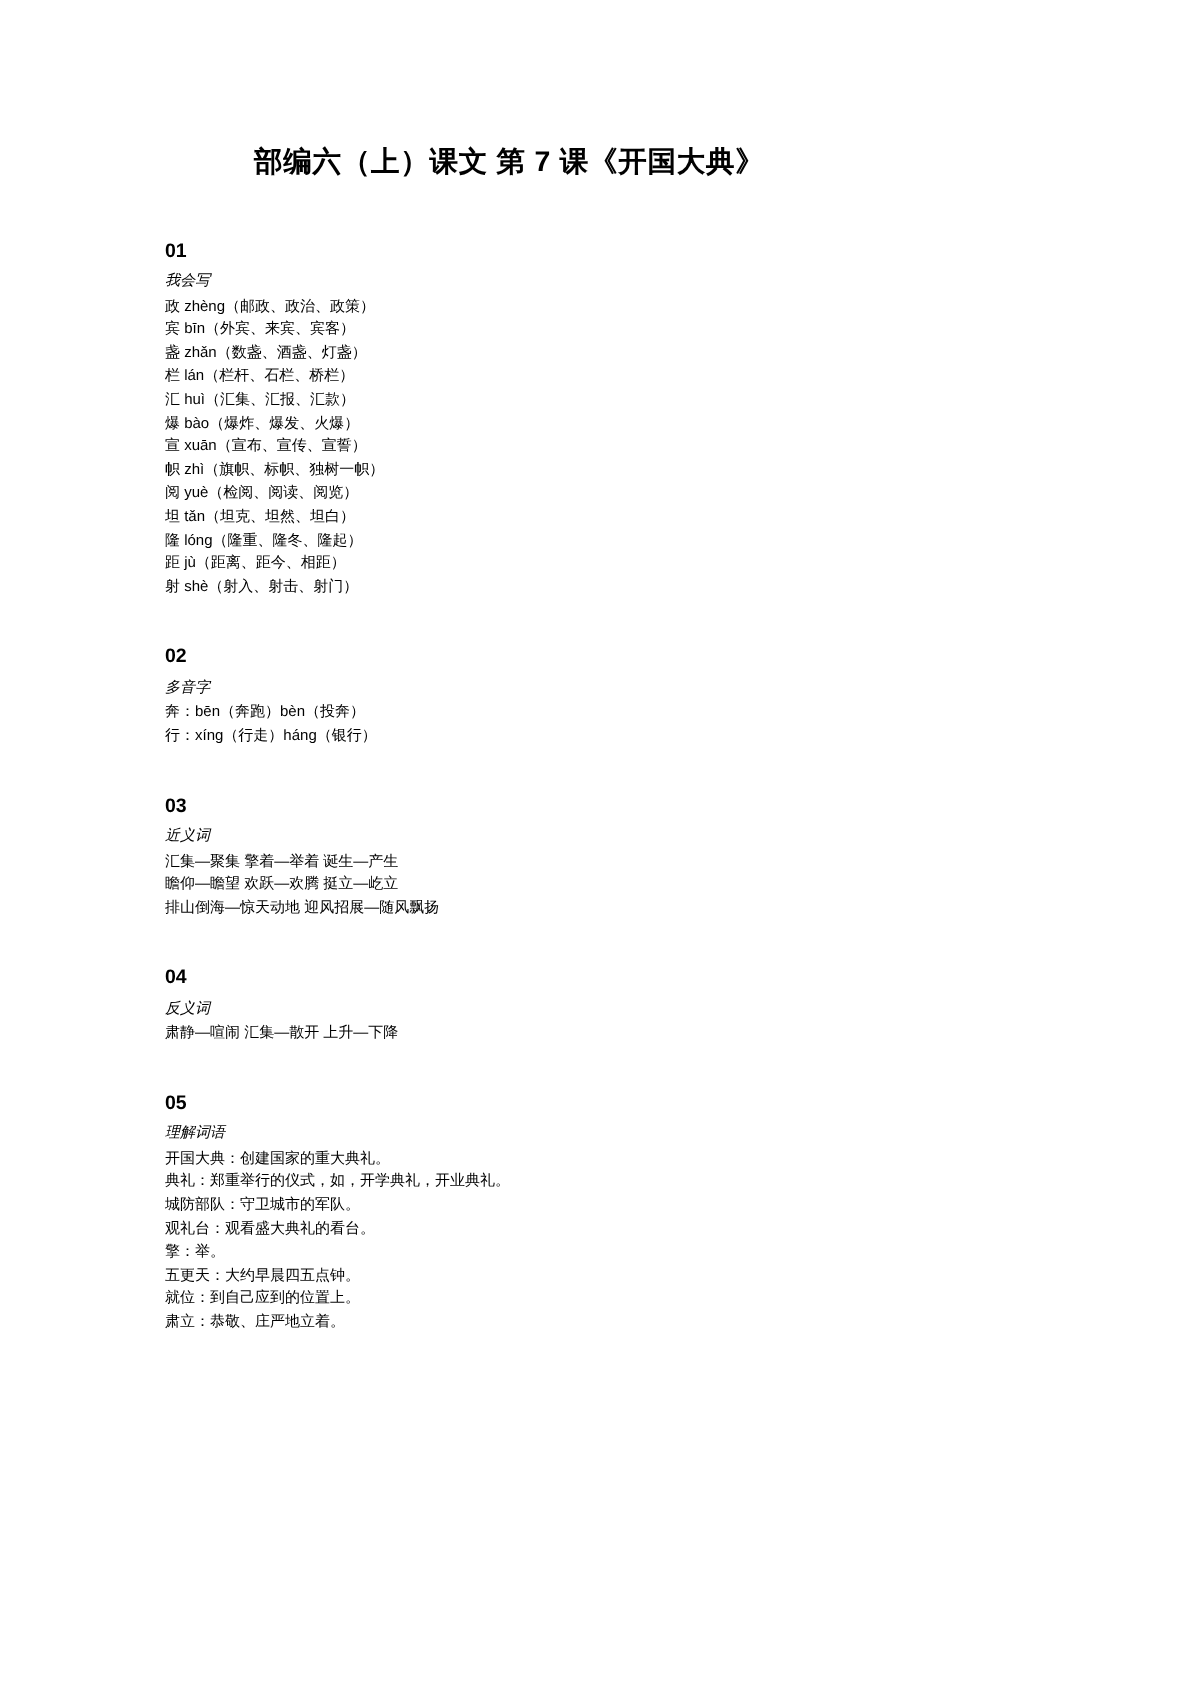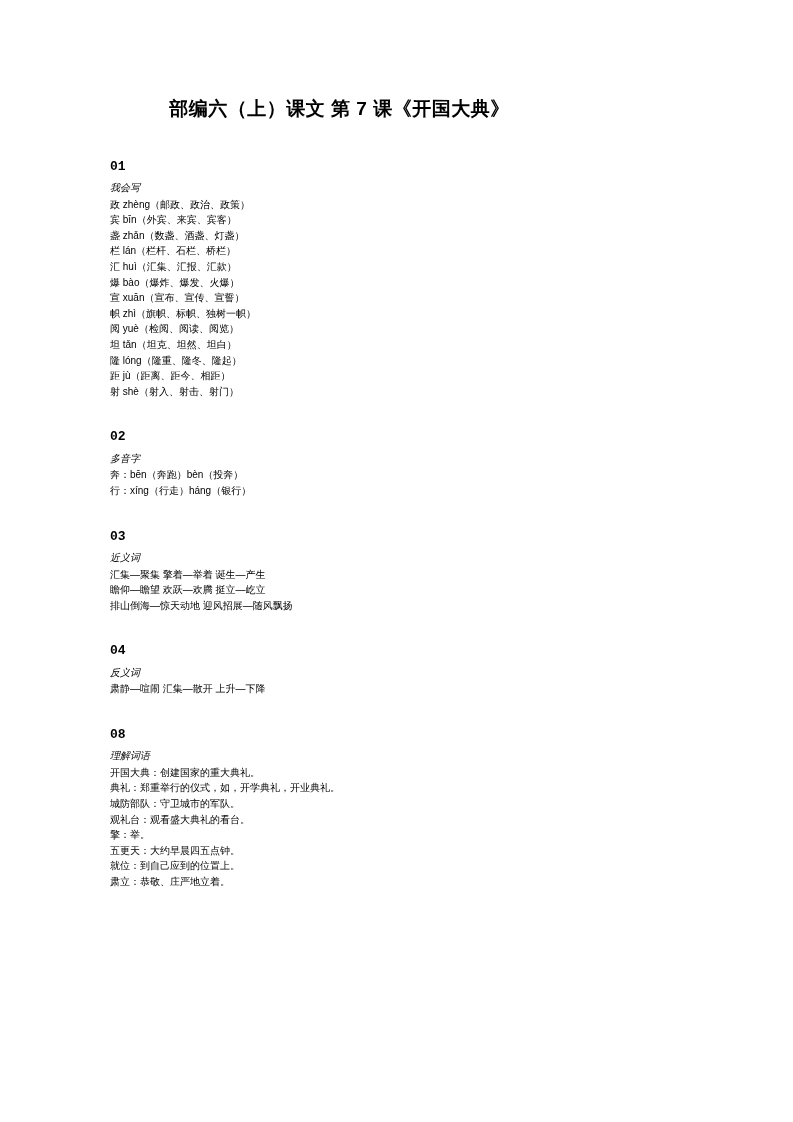--- a/index.html
+++ b/index.html
@@ -31,21 +31,20 @@
     line-height: 1.4;
   }
   .section {
     margin-bottom: 18px;
   }
   .section-number {
     font-size: 13px;
     font-weight: bold;
     margin-bottom: 4px;
     line-height: 1.5;
-    font-family: Liberation Mono, monospace;
   }
   .section-heading {
     font-size: 10px;
     line-height: 1.55;
     margin-bottom: 1px;
     font-style: italic;
   }
   .line {
     font-size: 10px;
     line-height: 1.56;
@@ -101,21 +100,21 @@
 
   <div class="section">
     <div class="section-number">04</div>
     <div class="section-heading">反义词</div>
     <div class="line">肃静—喧闹 汇集—散开 上升—下降</div>
   </div>
 
   <div class="spacer-sm"></div>
 
   <div class="section">
-    <div class="section-number">08</div>
+    <div class="section-number">05</div>
     <div class="section-heading">理解词语</div>
     <div class="line">开国大典：创建国家的重大典礼。</div>
     <div class="line">典礼：郑重举行的仪式，如，开学典礼，开业典礼。</div>
     <div class="line">城防部队：守卫城市的军队。</div>
     <div class="line">观礼台：观看盛大典礼的看台。</div>
     <div class="line">擎：举。</div>
     <div class="line">五更天：大约早晨四五点钟。</div>
     <div class="line">就位：到自己应到的位置上。</div>
     <div class="line">肃立：恭敬、庄严地立着。</div>
   </div>

